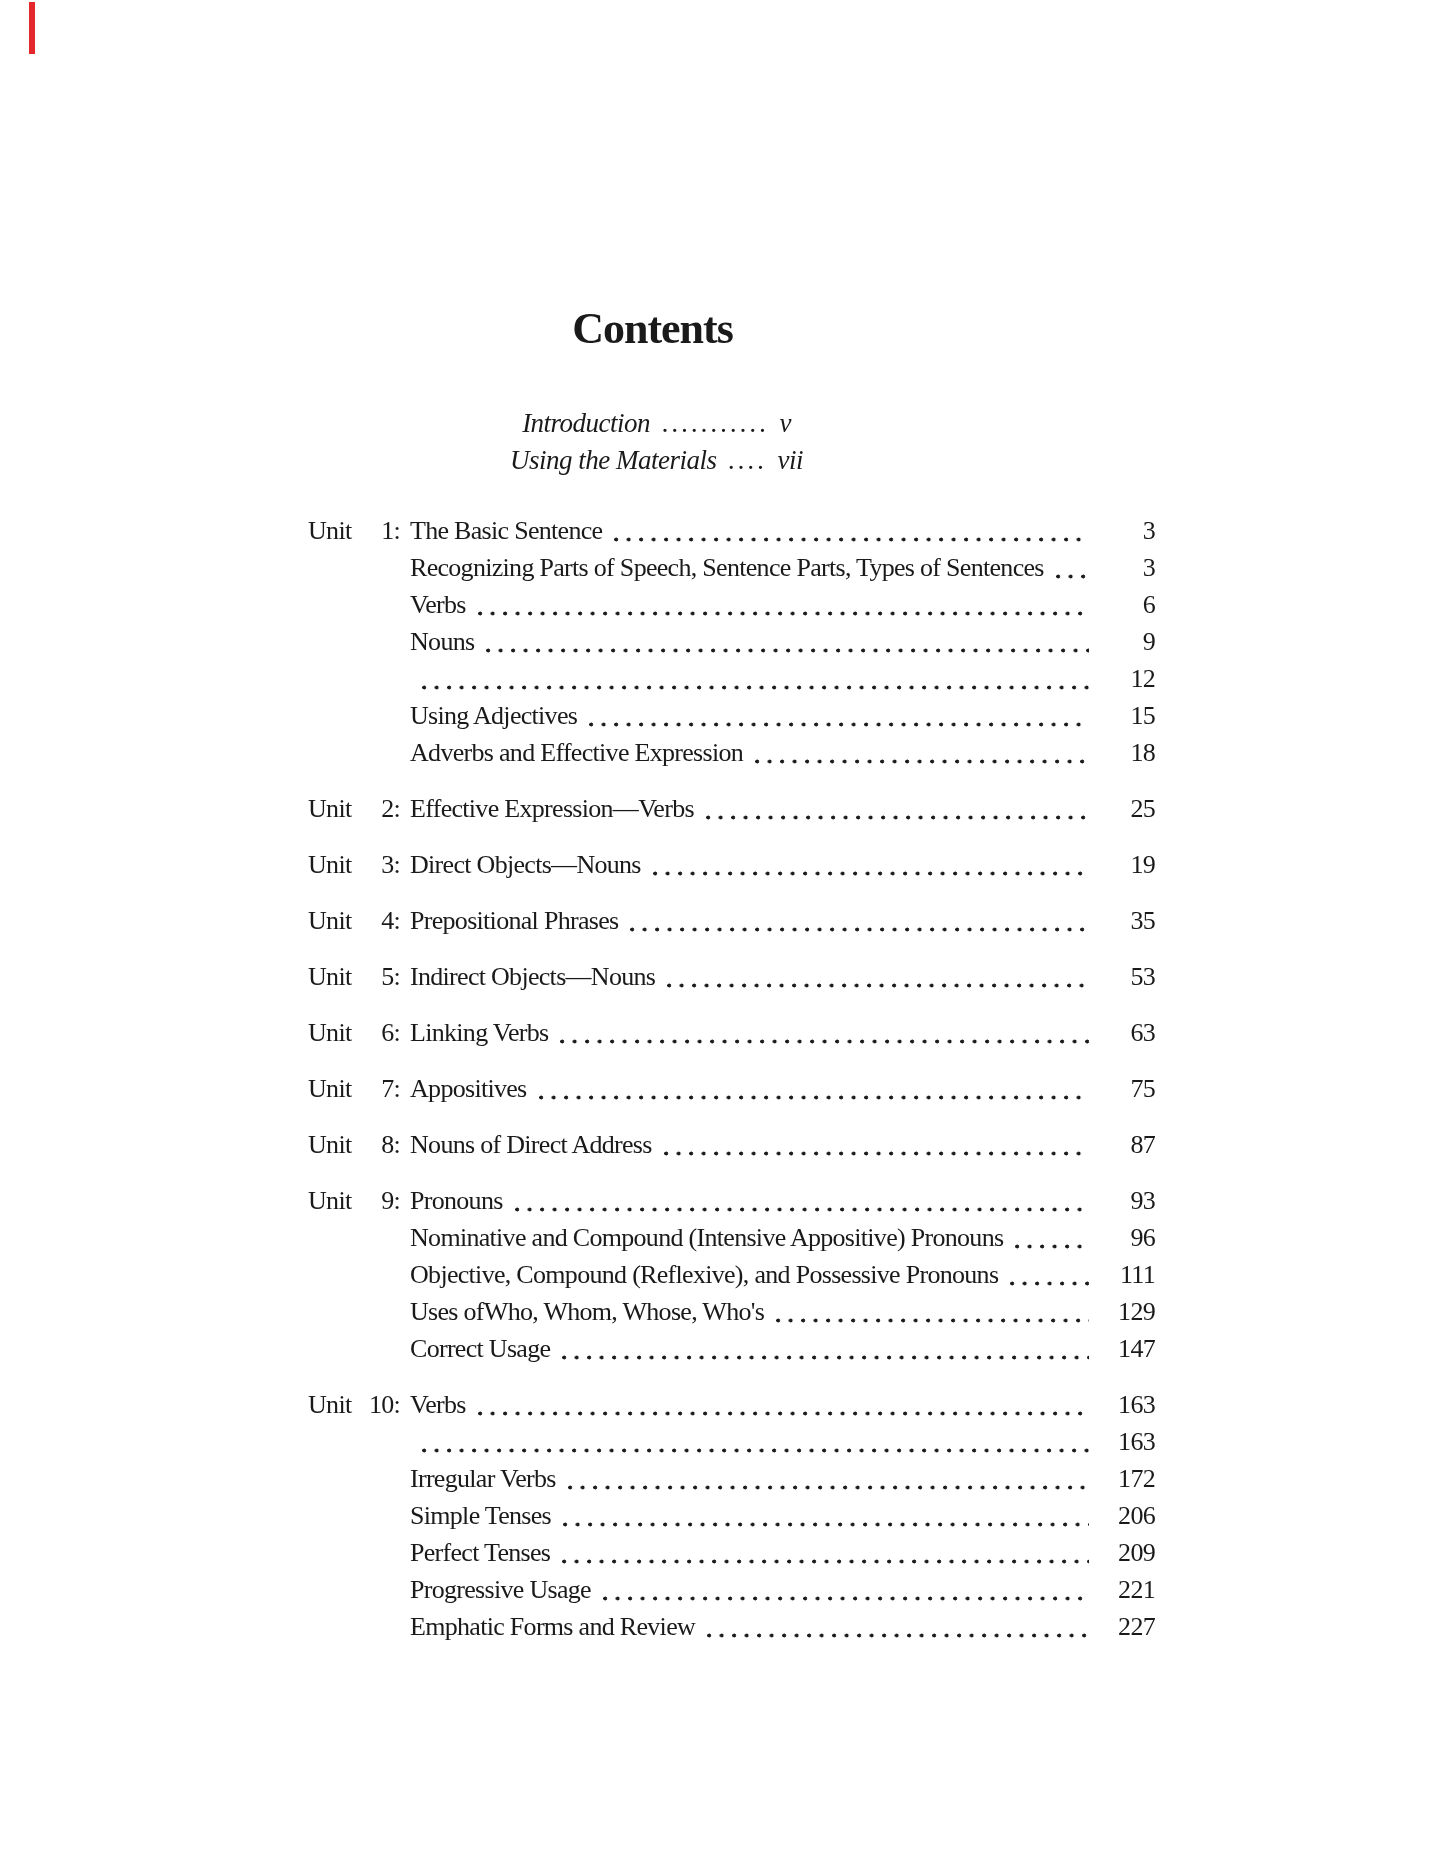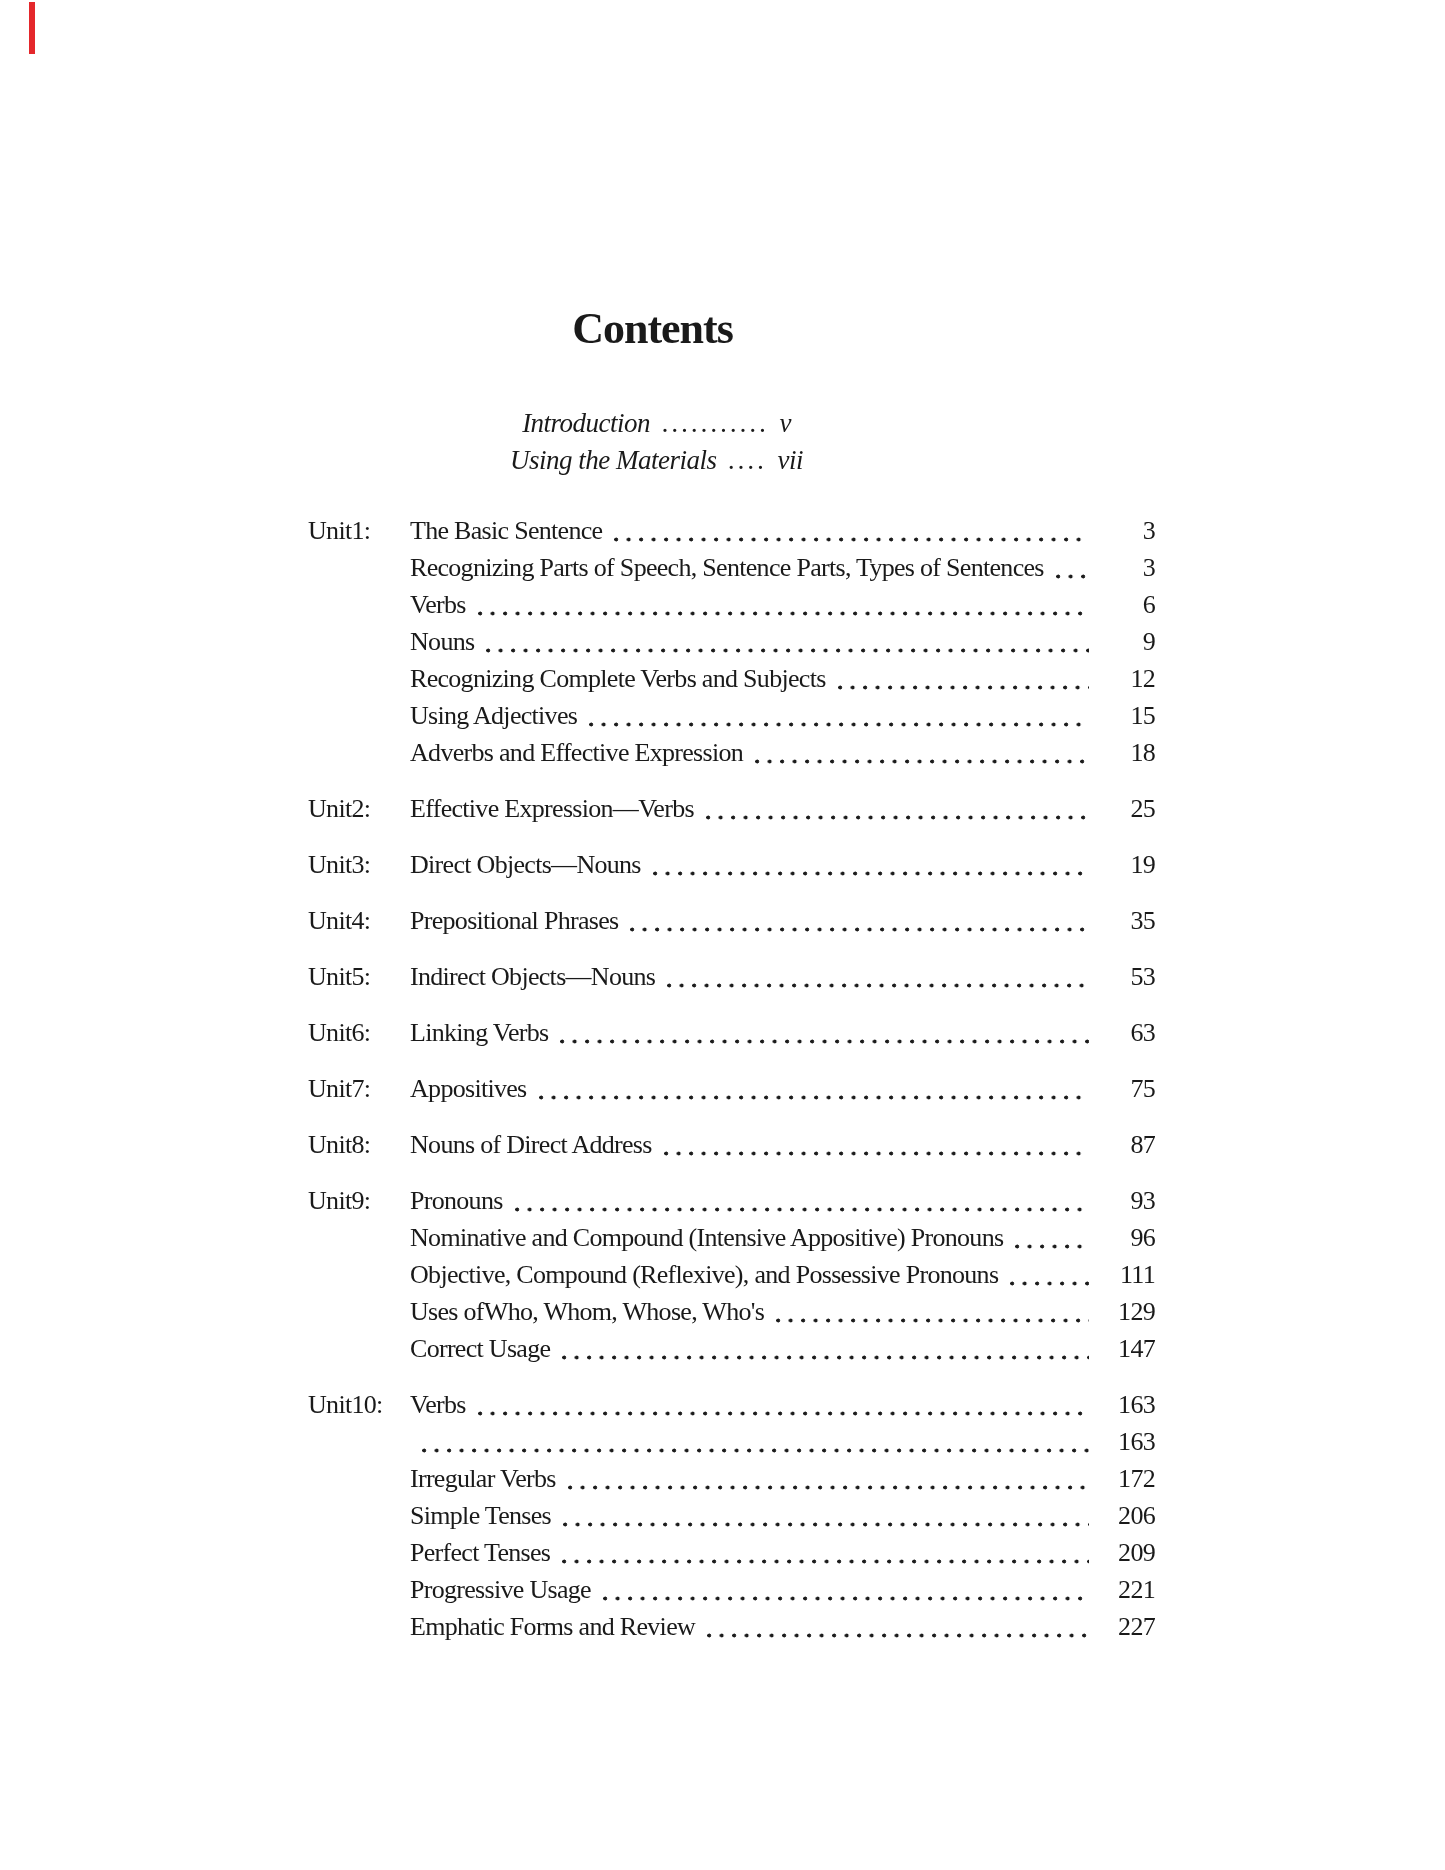--- a/index.html
+++ b/index.html
@@ -53,21 +53,21 @@
     letter-spacing: -0.7px;
   }
   .row.unit-gap { margin-top: 19px; }
   .row.sub { padding-left: 102px; }
   .unit-cell {
     flex: none;
     width: 102px;
     box-sizing: border-box;
     padding-right: 10px;
     display: flex;
-    justify-content: flex-start;
+    justify-content: space-between;
     white-space: nowrap;
   }
   .label { white-space: nowrap; }
   .italic { white-space: nowrap; }
   .leader {
     flex: 1 1 auto;
     min-width: 14px;
     align-self: flex-end;
     height: 5px;
     margin: 0 10px 7px 12px;
@@ -118,21 +118,20 @@
     <span class="leader"></span>
     <span class="page-num">6</span>
   </div>
       <div class="row sub">
     <span class="label">Nouns</span>
         <span class="italic"></span>
     <span class="leader"></span>
     <span class="page-num">9</span>
   </div>
       <div class="row sub">
-    <span class="label">Recognizing Complete Verbs and Subjects</span>
         <span class="italic"></span>
     <span class="leader"></span>
     <span class="page-num">12</span>
   </div>
       <div class="row sub">
     <span class="label">Using Adjectives</span>
         <span class="italic"></span>
     <span class="leader"></span>
     <span class="page-num">15</span>
   </div>

